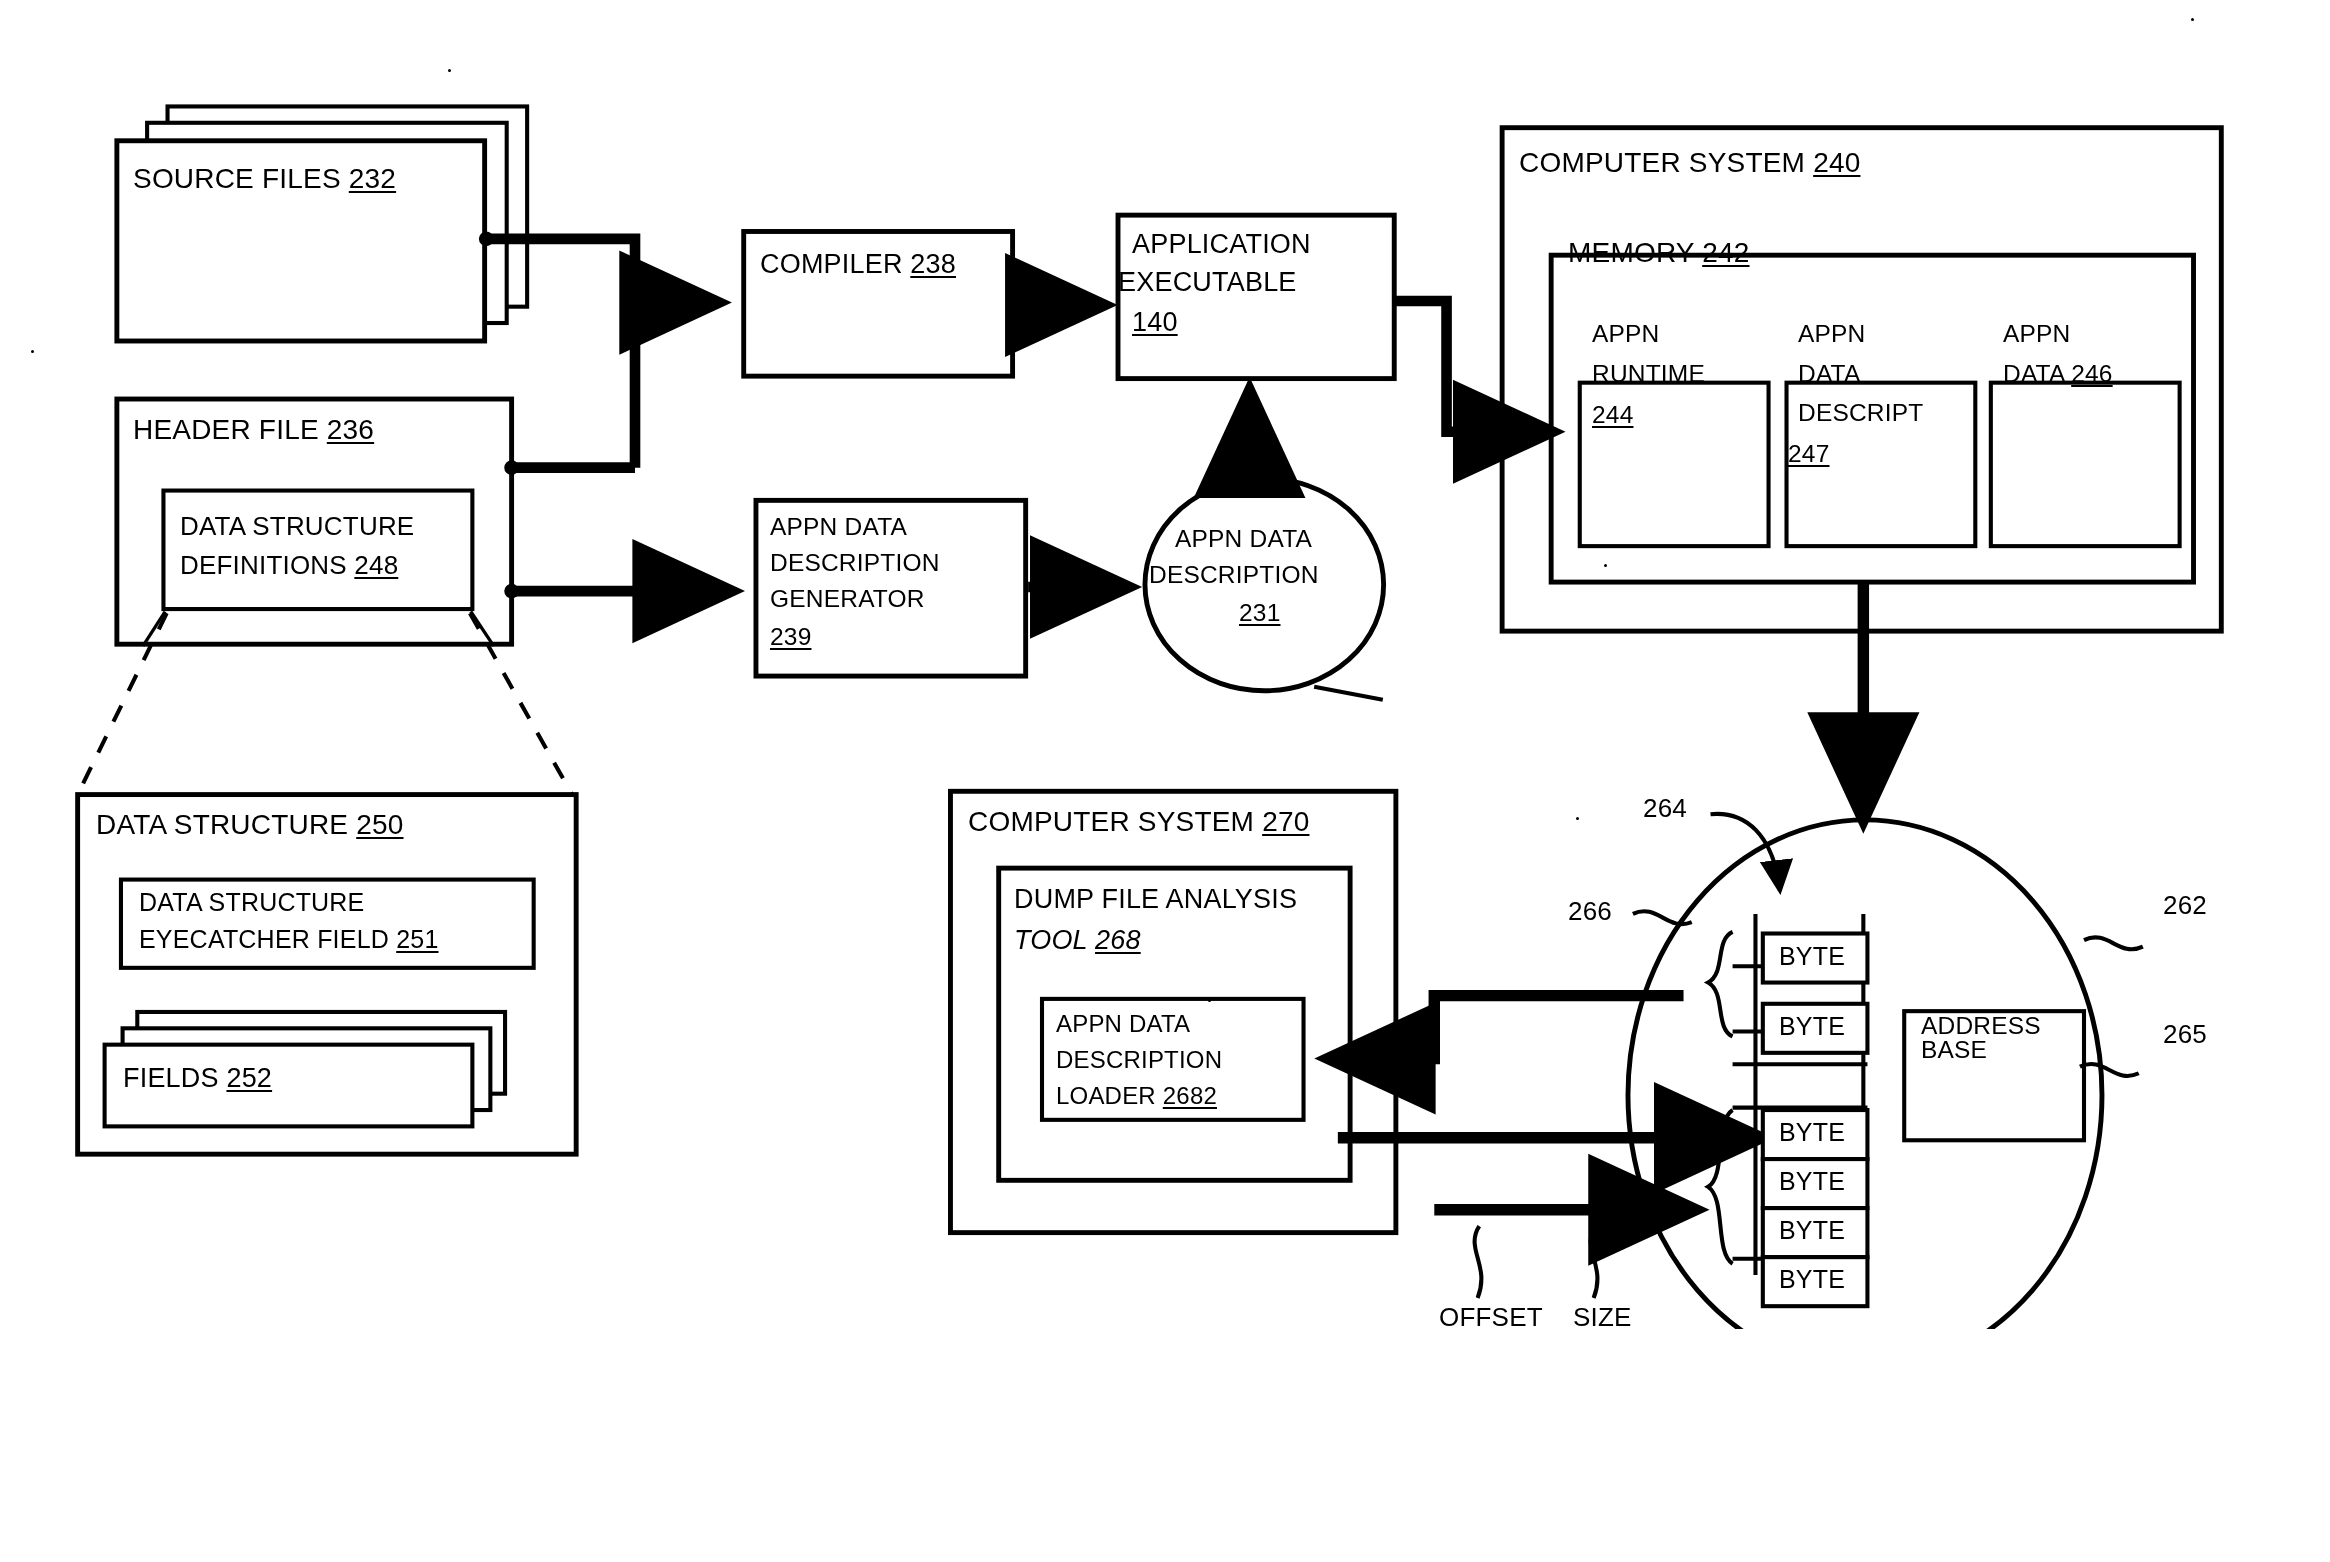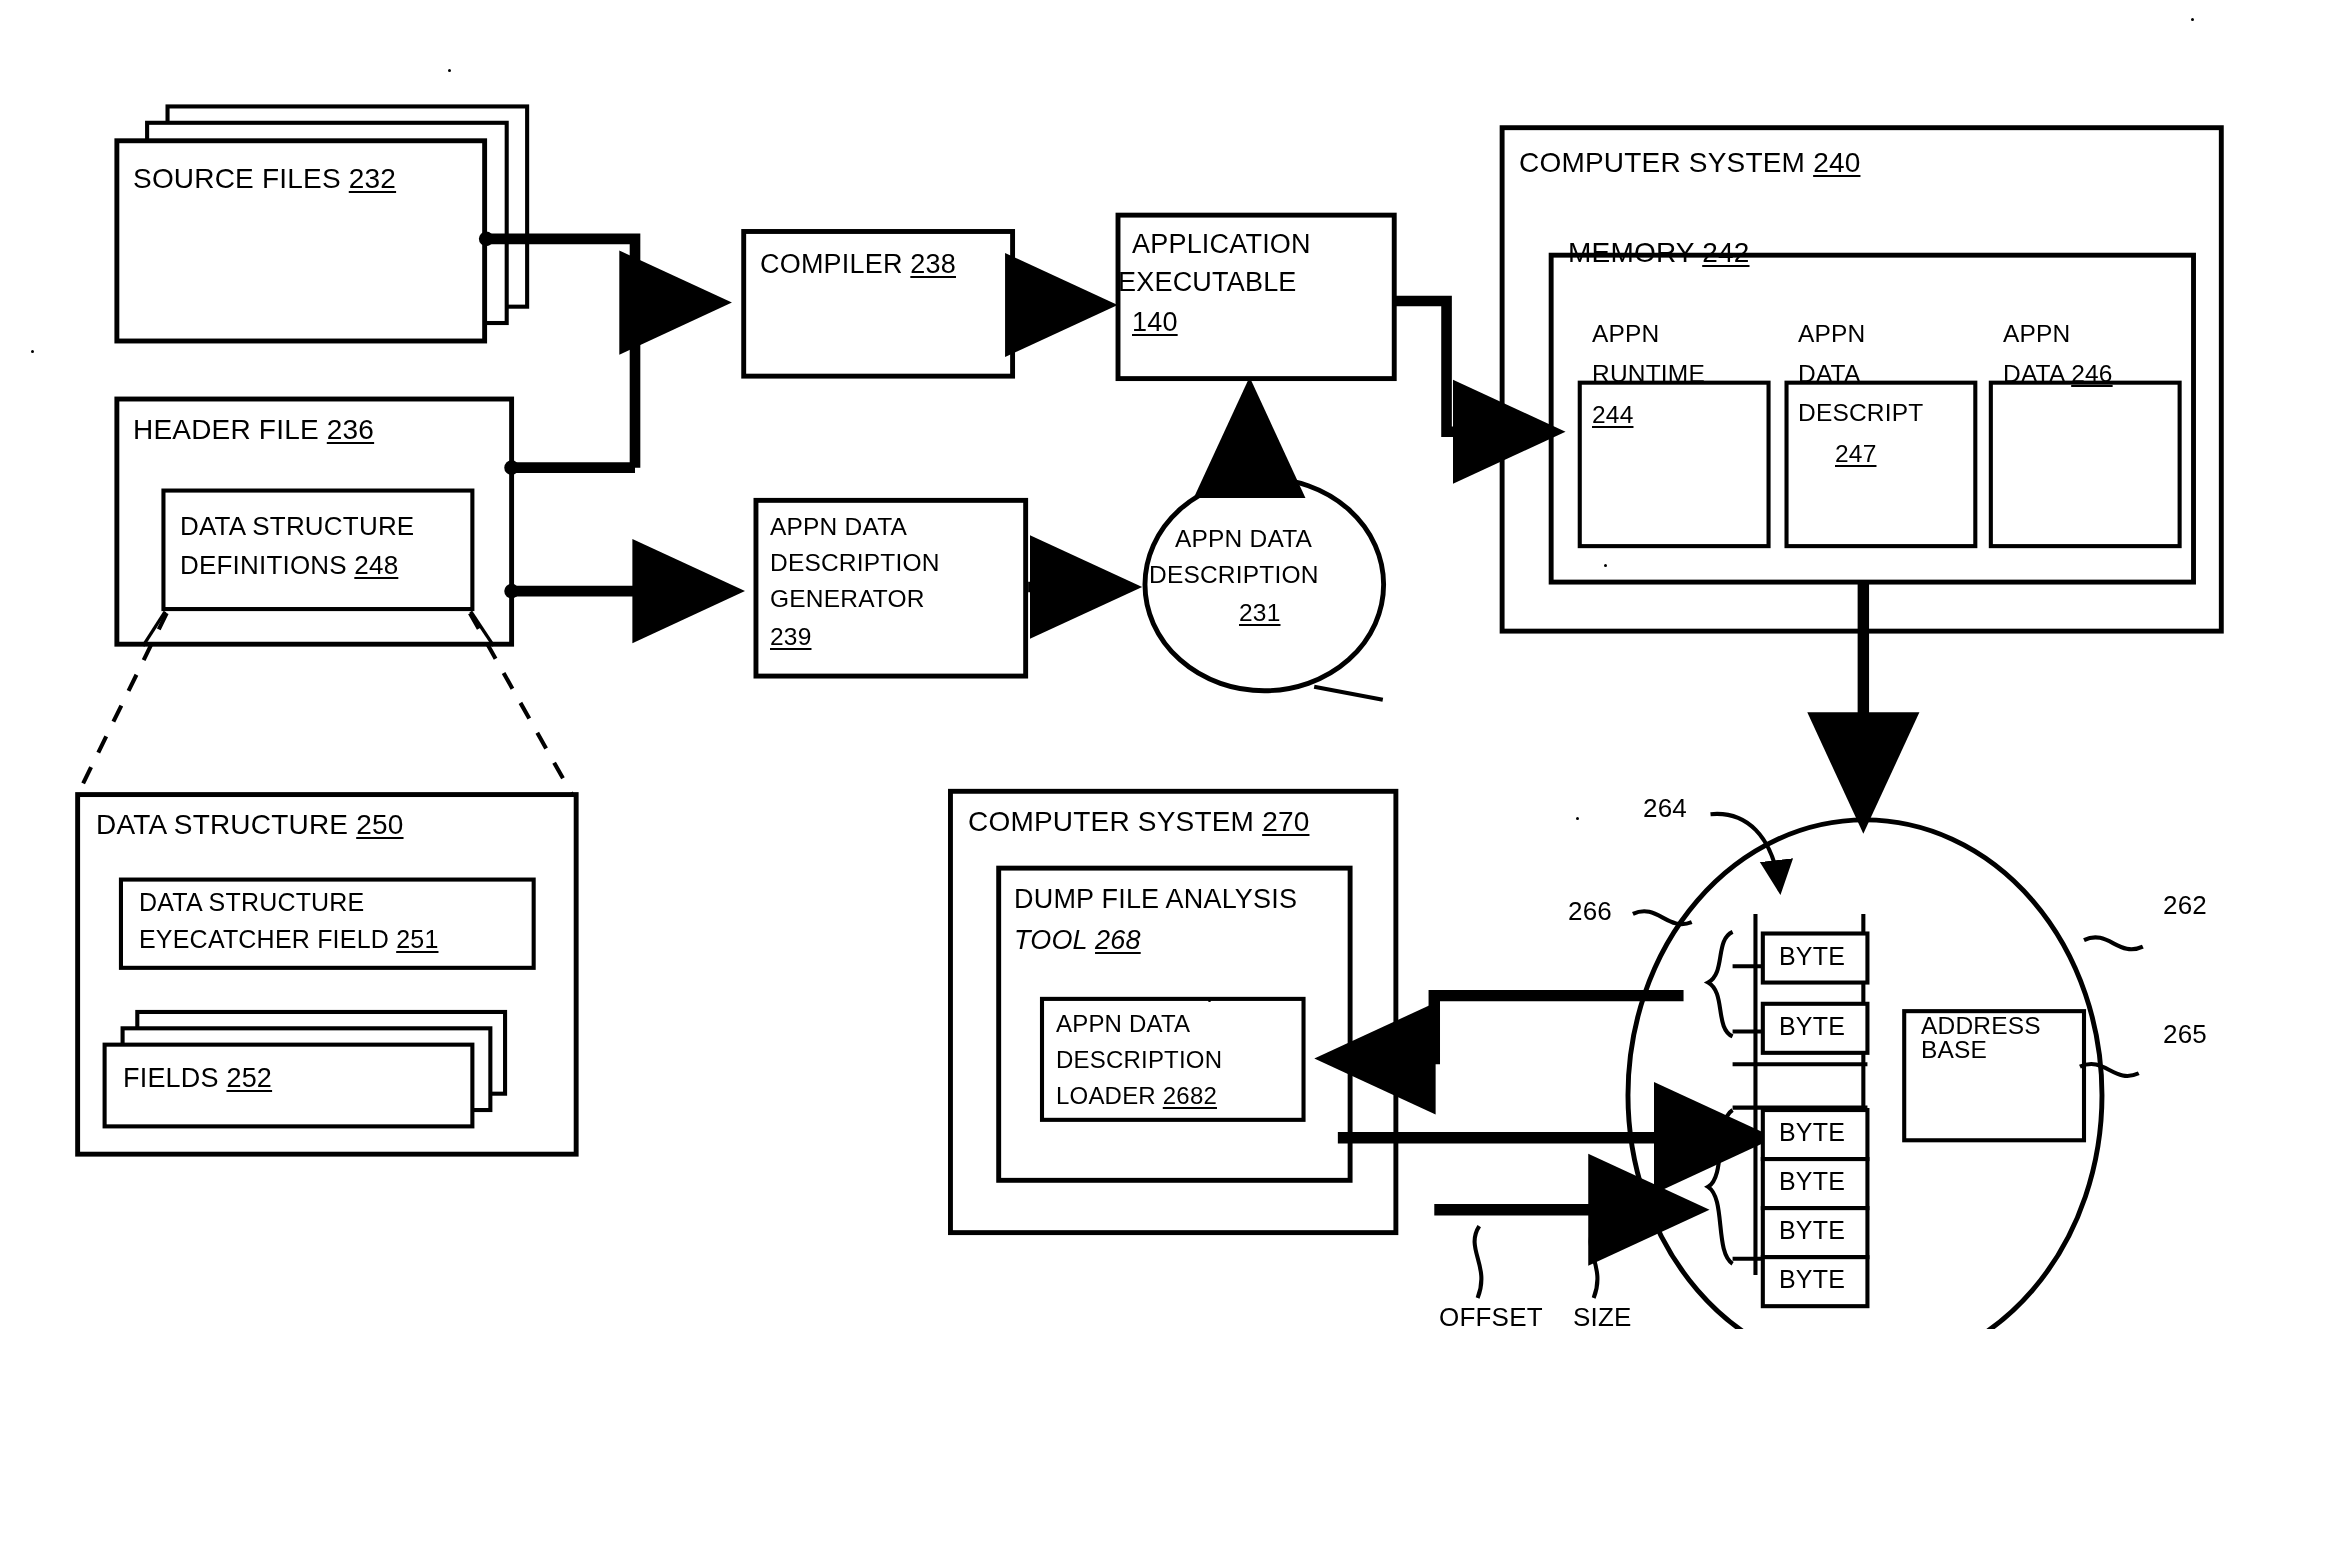--- a/index.html
+++ b/index.html
@@ -282,21 +282,21 @@
 
   <div class="lbl t34" style="left:1568px;top:237px;"><span>MEMORY</span> <span class="u">242</span></div>
 
   <div class="lbl t30" style="left:1592px;top:320px;">APPN</div>
   <div class="lbl t30" style="left:1592px;top:360px;">RUNTIME</div>
   <div class="lbl t30 u" style="left:1592px;top:401px;">244</div>
 
   <div class="lbl t30" style="left:1798px;top:320px;">APPN</div>
   <div class="lbl t30" style="left:1798px;top:360px;">DATA</div>
   <div class="lbl t30" style="left:1798px;top:399px;">DESCRIPT</div>
-  <div class="lbl t30 u" style="left:1835px;top:440px;text-align:center;">247</div>
+  <div class="lbl t30 u" style="left:1788px;top:440px;text-align:center;">247</div>
 
   <div class="lbl t30" style="left:2003px;top:320px;">APPN</div>
   <div class="lbl t30" style="left:2003px;top:360px;"><span>DATA</span> <span class="u">246</span></div>
 
   <div class="lbl t34" style="left:96px;top:809px;"><span>DATA STRUCTURE</span> <span class="u">250</span></div>
 
   <div class="lbl t31" style="left:139px;top:888px;font-size:25px;">DATA STRUCTURE</div>
   <div class="lbl t31" style="left:139px;top:925px;font-size:25px;"><span>EYECATCHER FIELD</span> <span class="u">251</span></div>
 
   <div class="lbl t33" style="left:123px;top:1063px;"><span>FIELDS</span> <span class="u">252</span></div>

